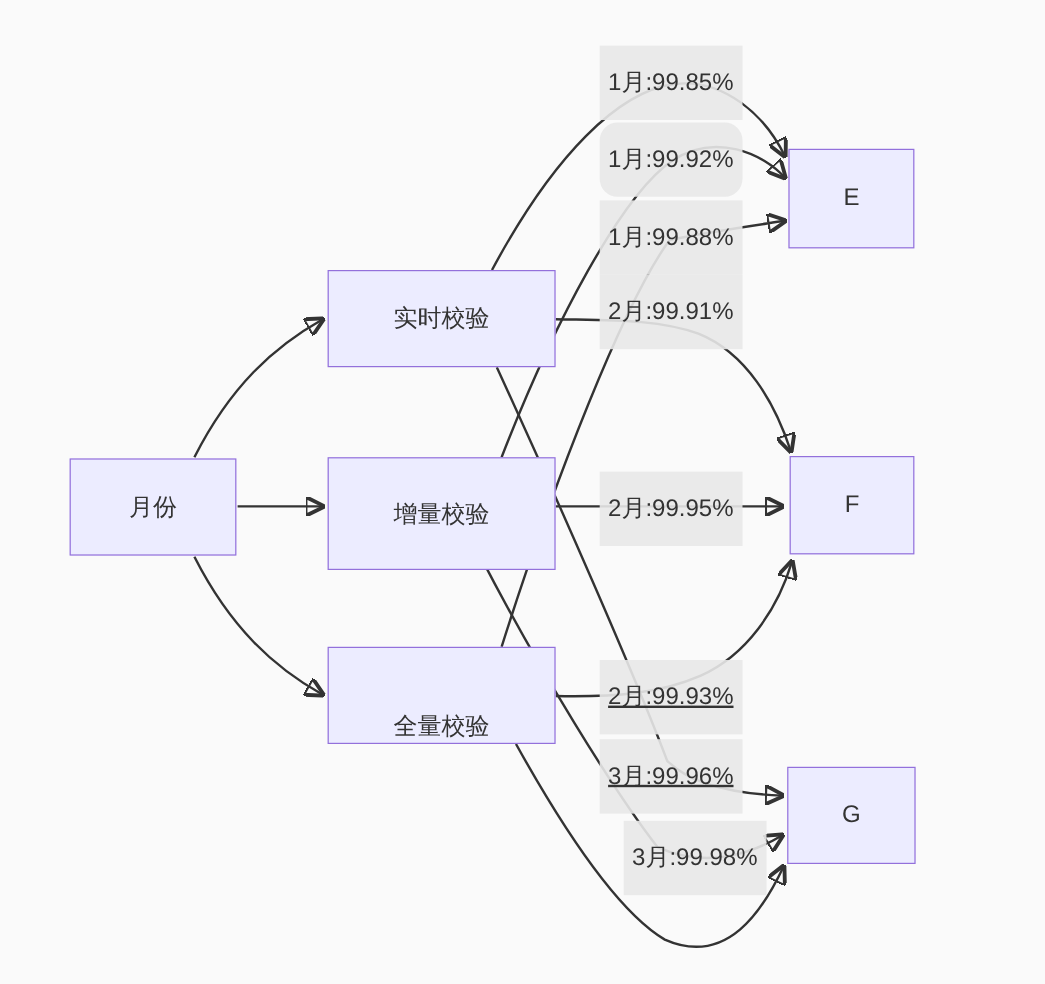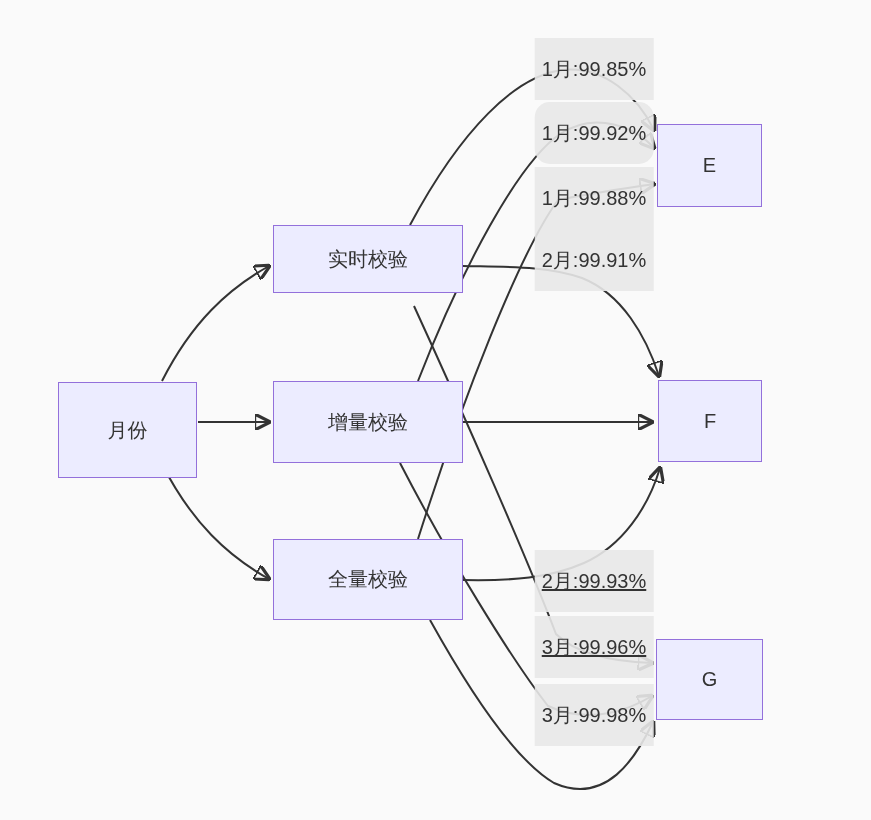--- a/index.html
+++ b/index.html
@@ -23,39 +23,38 @@
   }
   .edge-label{
     position:absolute;z-index:2;
     transform:translate(-50%,-50%);
     background:rgba(232,232,232,0.9);
     color:#333333;
     font-size:20px;
     padding:18px 7px;
     white-space:nowrap;
     line-height:1.3;
-    margin-left:35px;
   }
   
-  #n-month   {left:58px;  top:382px; width:139px; height:96px;}
-  #n-realtime{left:273px; top:225px; width:190px; height:68px;}
-  #n-incr    {left:273px; top:381px; width:190px; height:82px;}
-  #n-full    {left:273px; top:539px; width:190px; height:81px;}
+  #n-month   {left:58px;  top:382px; width:139px; height:81px;}
+  #n-realtime{left:273px; top:225px; width:190px; height:81px;}
+  #n-incr    {left:273px; top:381px; width:190px; height:94px;}
+  #n-full    {left:273px; top:539px; width:190px; height:81px;align-items:flex-end;}
   #n-e       {left:657px; top:124px; width:105px; height:83px;}
   #n-f       {left:658px; top:380px; width:104px; height:82px;}
   #n-g       {left:656px; top:639px; width:107px; height:81px;}
   
   #l-1a{left:559px; top:69px;}
   #l-1b{left:559px; top:133px;border-radius:15px;}
   #l-1c{left:559px; top:198px;}
   #l-2a{left:559px; top:260px;}
   #l-2b{left:559px; top:424px;}
   #l-2c{left:559px; top:581px;text-decoration:underline;}
   #l-3a{left:559px; top:647px;text-decoration:underline;}
-  #l-3b{left:559px; top:715px;}
+  #l-3b{left:579px; top:715px;}
   #l-3c{left:559px; top:784px;}
 </style>
 </head>
 <body>
 
 <div class="diagram">
 
   <svg class="edges" width="871" height="820" viewBox="0 0 871 820">
     <defs>
       <marker id="arrow" viewBox="0 0 10 10" refX="9" refY="5" markerWidth="8" markerHeight="8" orient="auto-start-reverse">
@@ -77,20 +76,21 @@
 
     <path d="M 414,306 C 464,415 528,560 556,634 C 580,658 625,662 652,663" marker-end="url(#arrow)"></path>
     <path d="M 400,463 C 448,556 512,660 548,706 C 592,726 632,708 652,696" marker-end="url(#arrow)"></path>
     <path d="M 430,620 C 470,692 515,760 554,783 C 606,806 636,758 653,722" marker-end="url(#arrow)"></path>
   </svg>
 
   <div class="edge-label" id="l-1a">1月:99.85%</div>
   <div class="edge-label" id="l-1b">1月:99.92%</div>
   <div class="edge-label" id="l-1c">1月:99.88%</div>
   <div class="edge-label" id="l-2a">2月:99.91%</div>
+  <div class="edge-label" id="l-2b">2月:99.95%</div>
   <div class="edge-label" id="l-2c">2月:99.93%</div>
   <div class="edge-label" id="l-3a">3月:99.96%</div>
   <div class="edge-label" id="l-3b">3月:99.98%</div>
 
   <div class="node" id="n-month">
     <span>月份</span>
   </div>
   <div class="node" id="n-realtime">
     <span>实时校验</span>
   </div>

